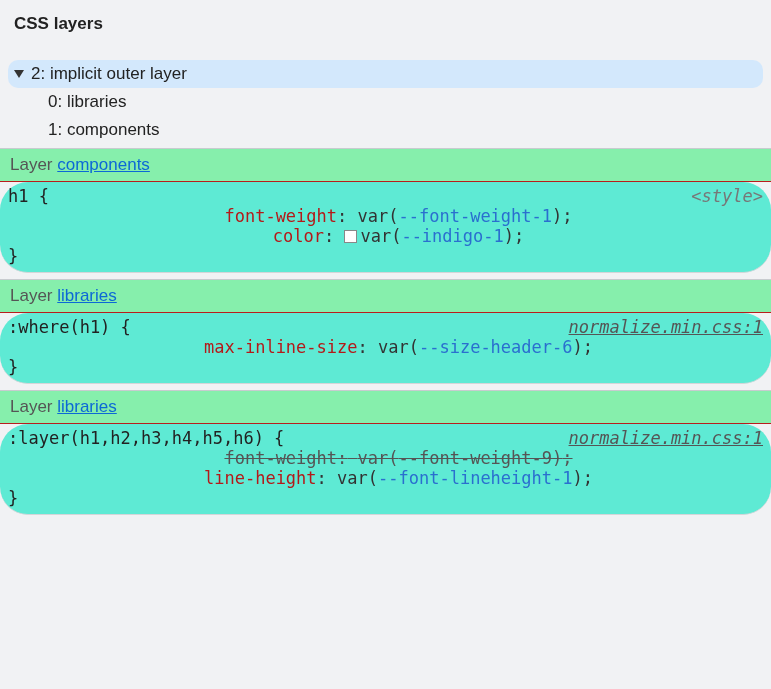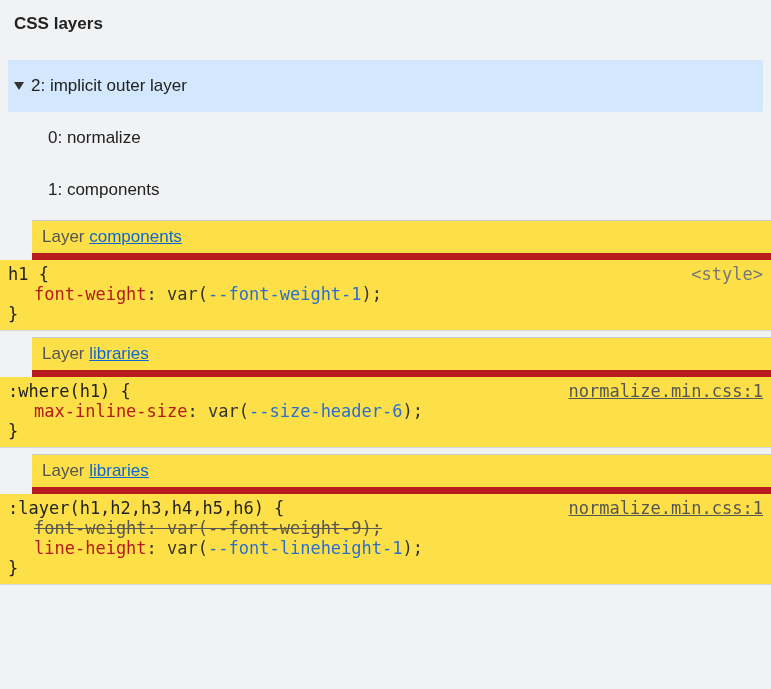--- a/index.html
+++ b/index.html
@@ -15,67 +15,67 @@
     font-weight: 700;
     font-size: 17px;
     padding: 8px 14px 26px 14px;
   }
   .tree {
     padding: 0 8px 4px 8px;
   }
   .tree-row {
     display: flex;
     align-items: center;
-    padding: 16px 6px;
-    border-radius: 2px;
+    padding: 4px 6px;
+    border-radius: 10px;
     cursor: default;
   }
   .tree-row.selected {
     background: #d3e8fc;
   }
   .disclosure {
     width: 0; height: 0;
     border-left: 5px solid transparent;
     border-right: 5px solid transparent;
     border-top: 8px solid #333;
     margin-right: 7px;
     flex: none;
   }
   .tree-indent { width: 34px; flex:none; }
   .tree-text { font-size: 17px; }
 
   .layer-header {
     border-top: 1px solid #c8cbcf;
-    border-bottom: 7px solid #b91c1c;
-    background: #fde047;
+    border-bottom: 1px solid #b91c1c;
+    background: #86efac;
     padding: 6px 10px;
     color: #555;
     font-size: 17px;
-    margin-left: 32px;
   }
   .layer-header a {
     color: #0c68d6;
     text-decoration: underline;
   }
 
   .rule {
-    background: #fde047;
+    background: #5eead4;
     border-bottom: 1px solid #d4d6d9;
     padding: 4px 8px 6px 8px;
     font-family: Menlo, Consolas, monospace;
     font-size: 17px;
     position: relative;
+    border-radius: 28px;
   }
   .rule + .layer-header { margin-top: 6px; }
   .rule-selector-line { display:flex; justify-content:space-between; align-items:baseline; }
   .selector { white-space: pre; }
-  .source { color: #555; }
+  .source { color: #555; font-style: italic; }
   .source.linked { text-decoration: underline; }
   .source.sheet { color:#777; }
-  .decl { padding-left: 26px; white-space: pre; }
+  .decl { padding-left: 26px; white-space: pre; text-align: center; }
   .prop { color: #b41919; }
   .punc { color: #333; }
   .varref { color: #2a6fcf; }
   .strike { text-decoration: line-through; color: #555; }
   .strike .prop, .strike .varref, .strike .punc { color: #555; }
   .swatch {
     display:inline-block; width:13px; height:13px;
     border:1px solid #888; background:#fff;
     vertical-align: -1px; margin-right:3px;
   }
@@ -85,36 +85,37 @@
 
 <div class="panel-title">CSS layers</div>
 
 <div class="tree">
   <div class="tree-row selected">
     <span class="disclosure"></span>
     <span class="tree-text">2: implicit outer layer</span>
   </div>
   <div class="tree-row">
     <span class="tree-indent"></span>
-    <span class="tree-text">0: normalize</span>
+    <span class="tree-text">0: libraries</span>
   </div>
   <div class="tree-row">
     <span class="tree-indent"></span>
     <span class="tree-text">1: components</span>
   </div>
 </div>
 
 <div id="layers-container">
     <div class="layer-header"><span>Layer </span><a href="#">components</a></div>
     <div class="rule">
       <div class="rule-selector-line">
         <span class="selector">h1 {</span>
         <span class="source sheet">&lt;style&gt;</span>
       </div>
       <div class="decl"><span class="prop">font-weight</span><span class="punc">:</span> <span class="punc">var(</span><span class="varref">--font-weight-1</span><span class="punc">)</span><span class="punc">;</span></div>
+      <div class="decl"><span class="prop">color</span><span class="punc">:</span> <span class="swatch"></span><span class="punc">var(</span><span class="varref">--indigo-1</span><span class="punc">)</span><span class="punc">;</span></div>
       <div>}</div>
     </div>
     <div class="layer-header"><span>Layer </span><a href="#">libraries</a></div>
     <div class="rule">
       <div class="rule-selector-line">
         <span class="selector">:where(h1) {</span>
         <span class="source linked">normalize.min.css:1</span>
       </div>
       <div class="decl"><span class="prop">max-inline-size</span><span class="punc">:</span> <span class="punc">var(</span><span class="varref">--size-header-6</span><span class="punc">)</span><span class="punc">;</span></div>
       <div>}</div>

